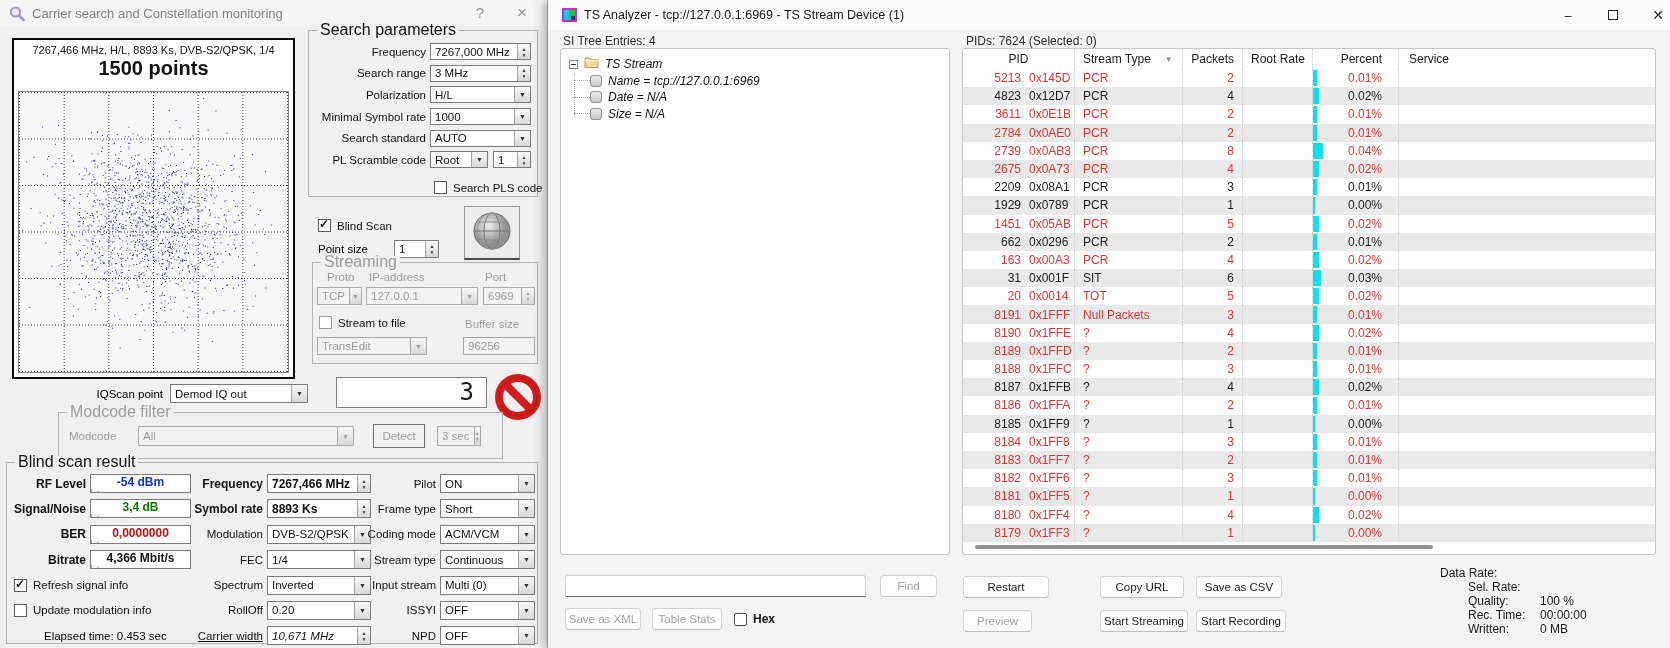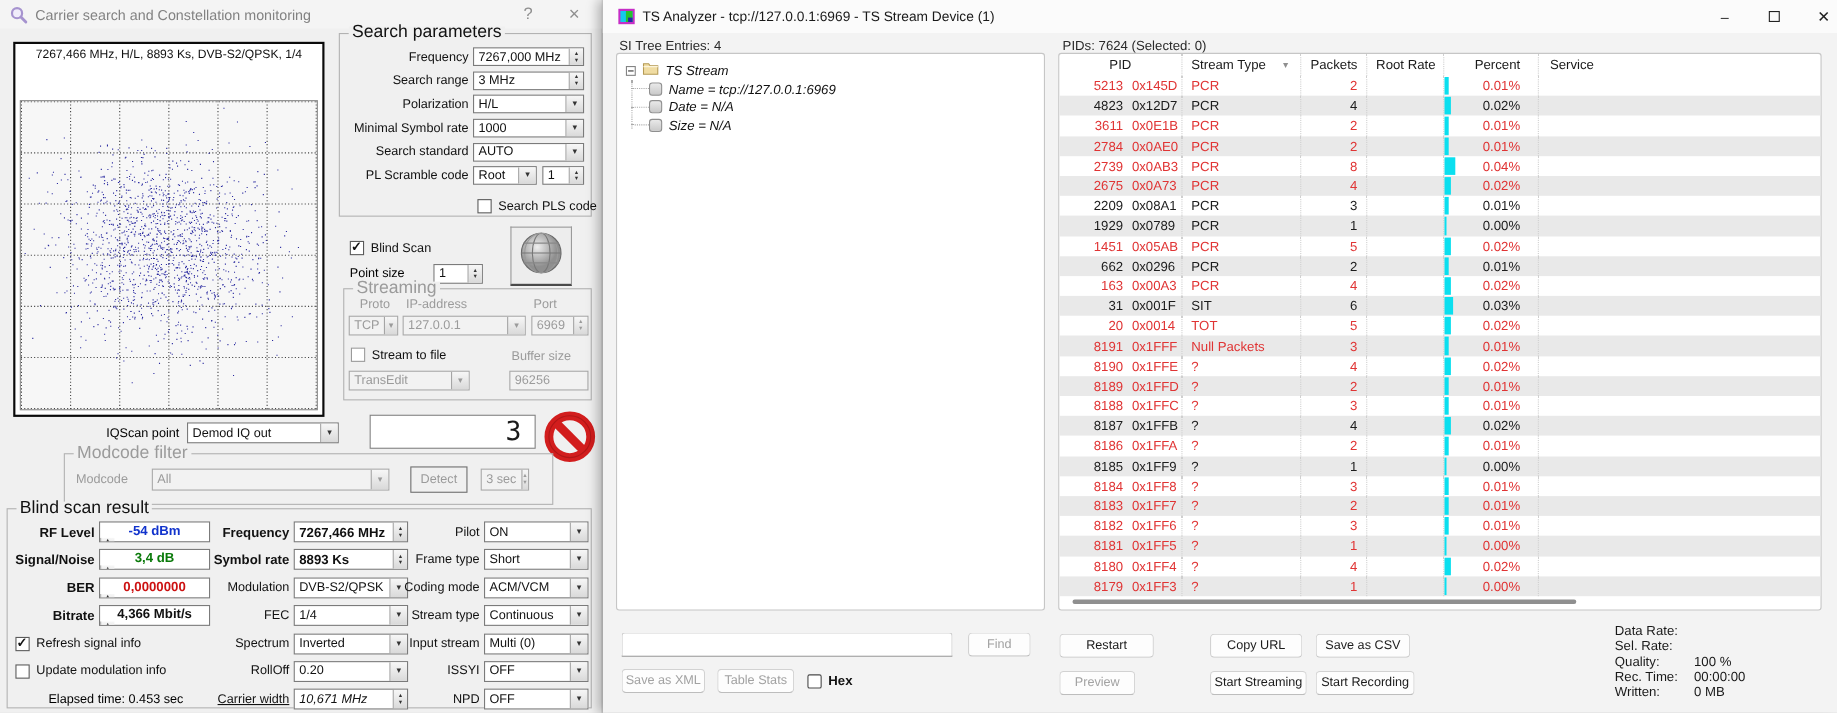--- a/index.html
+++ b/index.html
@@ -147,20 +147,21 @@
         <line x1="11" y1="10.5" x2="15.5" y2="15" stroke="#a693cf" stroke-width="2.6" stroke-linecap="round"></line>
       </svg>
     </span>
     <span id="lw-title">Carrier search and Constellation monitoring</span>
     <span class="lw-sysbtn" style="left:466px;">?</span>
     <span class="lw-sysbtn" style="left:508px;font-size:17px;">×</span>
   </div>
 
   <div id="constellation">
     <div id="const-line1">7267,466 MHz, H/L, 8893 Ks, DVB-S2/QPSK, 1/4</div>
+    <div id="const-line2">1500 points</div>
     <div id="plot">
       <svg id="plot-svg" width="269" height="280">
           <line x1="0.5" x2="0.5" y1="0" y2="280" stroke="#444" stroke-dasharray="1,2" stroke-width="1"></line>
           <line x1="0" x2="269" y1="0.5" y2="0.5" stroke="#444" stroke-dasharray="1,2" stroke-width="1"></line>
           <line x1="45.166666666666664" x2="45.166666666666664" y1="0" y2="280" stroke="#444" stroke-dasharray="1,2" stroke-width="1"></line>
           <line x1="0" x2="269" y1="47" y2="47" stroke="#444" stroke-dasharray="1,2" stroke-width="1"></line>
           <line x1="89.83333333333333" x2="89.83333333333333" y1="0" y2="280" stroke="#444" stroke-dasharray="1,2" stroke-width="1"></line>
           <line x1="0" x2="269" y1="93.5" y2="93.5" stroke="#444" stroke-dasharray="1,2" stroke-width="1"></line>
           <line x1="134.5" x2="134.5" y1="0" y2="280" stroke="#444" stroke-dasharray="1,2" stroke-width="1"></line>
           <line x1="0" x2="269" y1="140" y2="140" stroke="#444" stroke-dasharray="1,2" stroke-width="1"></line>
@@ -1001,21 +1002,21 @@
   </div>
 
   <div class="mbtn" style="left:415px;top:576px;width:86px;">Restart</div>
   <div class="mbtn" style="left:552px;top:576px;width:84px;">Copy URL</div>
   <div class="mbtn" style="left:648px;top:576px;width:86px;">Save as CSV</div>
   <div class="mbtn mdis" style="left:415px;top:610px;width:69px;">Preview</div>
   <div class="mbtn" style="left:552px;top:610px;width:88px;">Start Streaming</div>
   <div class="mbtn" style="left:648px;top:610px;width:90px;">Start Recording</div>
 
   <div id="stats">
-      <div class="stat-line" style="left: 920px; top: 566px;">Data Rate:</div>
+      <div class="stat-line" style="left: 892px; top: 566px;">Data Rate:</div>
       <div class="stat-line" style="left: 992px; top: 566px;"></div>
       <div class="stat-line" style="left: 920px; top: 580px;">Sel. Rate:</div>
       <div class="stat-line" style="left: 992px; top: 580px;"></div>
       <div class="stat-line" style="left: 920px; top: 594px;">Quality:</div>
       <div class="stat-line" style="left: 992px; top: 594px;">100 %</div>
       <div class="stat-line" style="left: 920px; top: 608px;">Rec. Time:</div>
       <div class="stat-line" style="left: 992px; top: 608px;">00:00:00</div>
       <div class="stat-line" style="left: 920px; top: 622px;">Written:</div>
       <div class="stat-line" style="left: 992px; top: 622px;">0 MB</div>
     </div>

